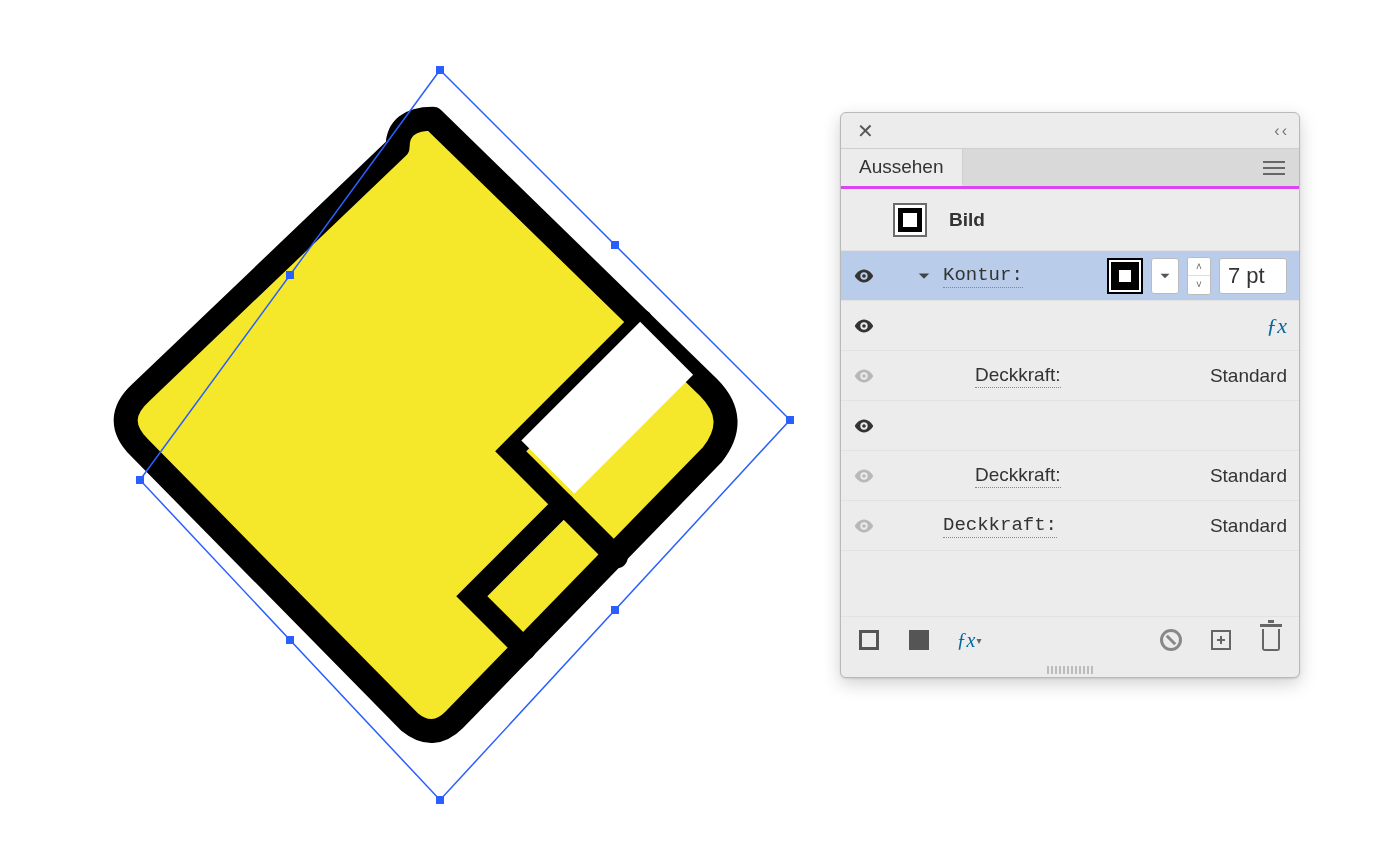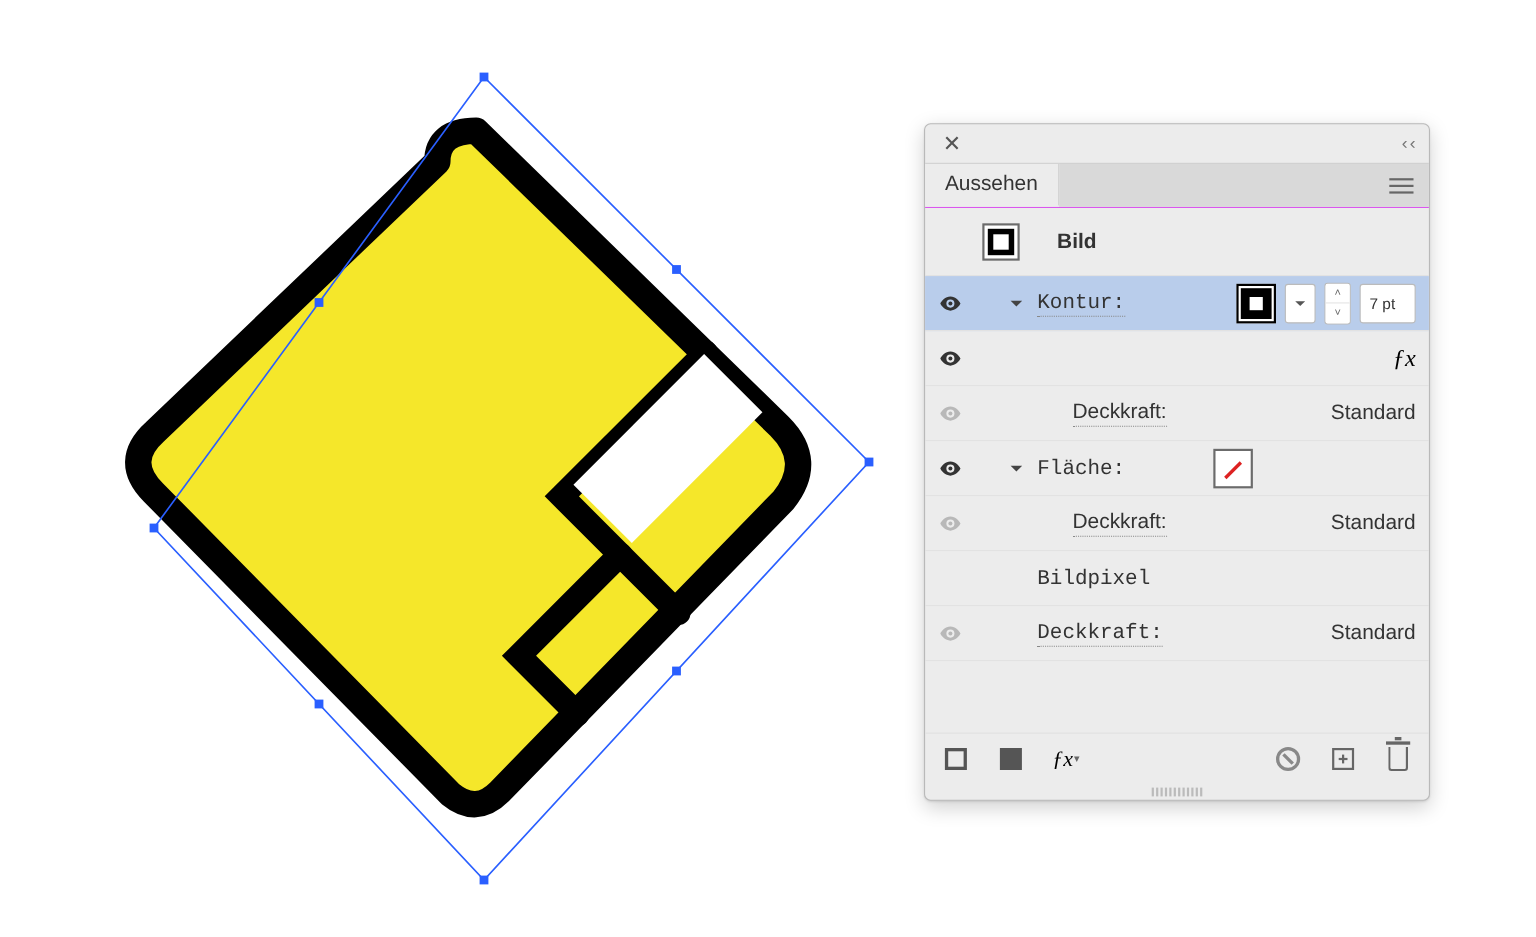--- a/index.html
+++ b/index.html
@@ -64,21 +64,21 @@
     gap: 2px;
     color: #777;
     font-size: 16px;
     cursor: pointer;
   }
   .collapse-chevrons span { display:inline-block; }
 
   .panel-tabbar {
     display: flex;
     align-items: stretch;
-    border-bottom: 1px solid #d946ef;
+    border-bottom: 3px solid #d946ef;
     height: 40px;
   }
   .tab {
     padding: 0 18px;
     display: flex;
     align-items: center;
     color: #333;
     background: #ececec;
     border-right: 1px solid #cfcfcf;
   }
@@ -199,35 +199,35 @@
     display: flex; flex-direction: column;
     border: 1px solid #bbb; border-radius: 3px;
     overflow: hidden;
     background:#fff;
   }
   .stepper button {
     width: 22px; height: 18px; border: none; background:#fff; font-size:10px; padding:0; cursor:pointer; color:#666;
   }
   .stepper button:first-child { border-bottom:1px solid #ddd; }
   .weight-field {
-    width: 51px; height: 36px;
+    width: 68px; height: 36px;
     border: 1px solid #bbb;
     border-radius: 3px;
     background: #fff;
     padding: 0 8px;
     display: flex;
     align-items: center;
-    font-size: 14px;
+    font-size: 22px;
   }
 
   .fx-label {
     font-family: "Times New Roman", serif;
     font-style: italic;
     font-size: 22px;
-    color: #000000;
+    color: #0369a1;
   }
   .fx-label.small { font-size:20px; }
 
   .panel-gap {
     height: 66px;
     border-bottom: 1px solid #e2e2e2;
   }
 
   .panel-footer {
     display: flex;
@@ -324,21 +324,21 @@
           <div></div>
           <div></div>
       </div>
     </div>
   </div>
 
   <div class="panel-body">
 
     <div class="row" style="min-height:62px;">
       <div class="eye-col"></div>
-      <div class="content" style="gap:34px;">
+      <div class="content" style="gap:22px;">
         <span class="swatch-outer light">
           <span class="swatch-stroke-inner"></span>
         </span>
         <span class="label bold">Bild</span>
       </div>
     </div>
 
     <div class="row selected">
       <div class="eye-col">
         <span class="eye">
@@ -408,58 +408,39 @@
 
     <div class="row">
       <div class="eye-col">
         <span class="eye">
           <svg viewBox="0 0 24 24">
               <path fill="currentColor" d="M12 5c-5 0-9 4.5-10 7 1 2.5 5 7 10 7s9-4.5 10-7c-1-2.5-5-7-10-7zm0 11a4 4 0 1 1 0-8 4 4 0 0 1 0 8z"></path>
               <circle cx="12" cy="12" r="2" fill="currentColor"></circle>
             </svg>
         </span>
       </div>
-      <div class="content ind1">
-        <span class="disclosure">
-          <svg viewBox="0 0 16 16" width="14" height="14">
-              <path fill="currentColor" d="M2 5l6 6 6-6z"></path>
-            </svg>
-        </span>
-        <span class="label">Fläche:</span>
-        <span style="width:60px;"></span>
-        <span class="swatch-outer light" style="width:36px;height:36px;">
-          <span class="swatch-none-inner"></span>
-        </span>
-      </div>
     </div>
 
     <div class="row">
       <div class="eye-col">
         <span class="eye dim">
           <svg viewBox="0 0 24 24">
               <path fill="currentColor" d="M12 5c-5 0-9 4.5-10 7 1 2.5 5 7 10 7s9-4.5 10-7c-1-2.5-5-7-10-7zm0 11a4 4 0 1 1 0-8 4 4 0 0 1 0 8z"></path>
               <circle cx="12" cy="12" r="2" fill="currentColor"></circle>
             </svg>
         </span>
       </div>
       <div class="content ind2">
         <span class="label underline">Deckkraft:</span>
       </div>
       <div class="value-col">
         <span class="label">Standard</span>
       </div>
     </div>
 
-    <div class="row">
-      <div class="eye-col"></div>
-      <div class="content ind1">
-        <span class="spacer-sm"></span>
-        <span class="label">Bildpixel</span>
-      </div>
-    </div>
 
     <div class="row">
       <div class="eye-col">
         <span class="eye dim">
           <svg viewBox="0 0 24 24">
               <path fill="currentColor" d="M12 5c-5 0-9 4.5-10 7 1 2.5 5 7 10 7s9-4.5 10-7c-1-2.5-5-7-10-7zm0 11a4 4 0 1 1 0-8 4 4 0 0 1 0 8z"></path>
               <circle cx="12" cy="12" r="2" fill="currentColor"></circle>
             </svg>
         </span>
       </div>

